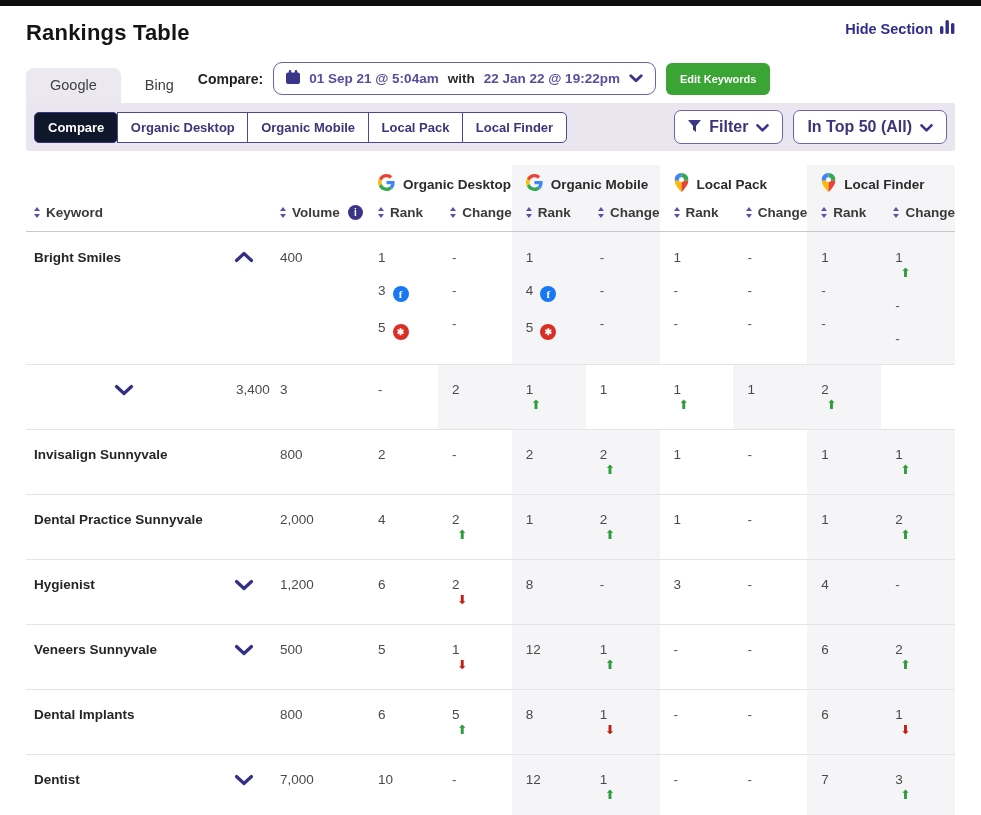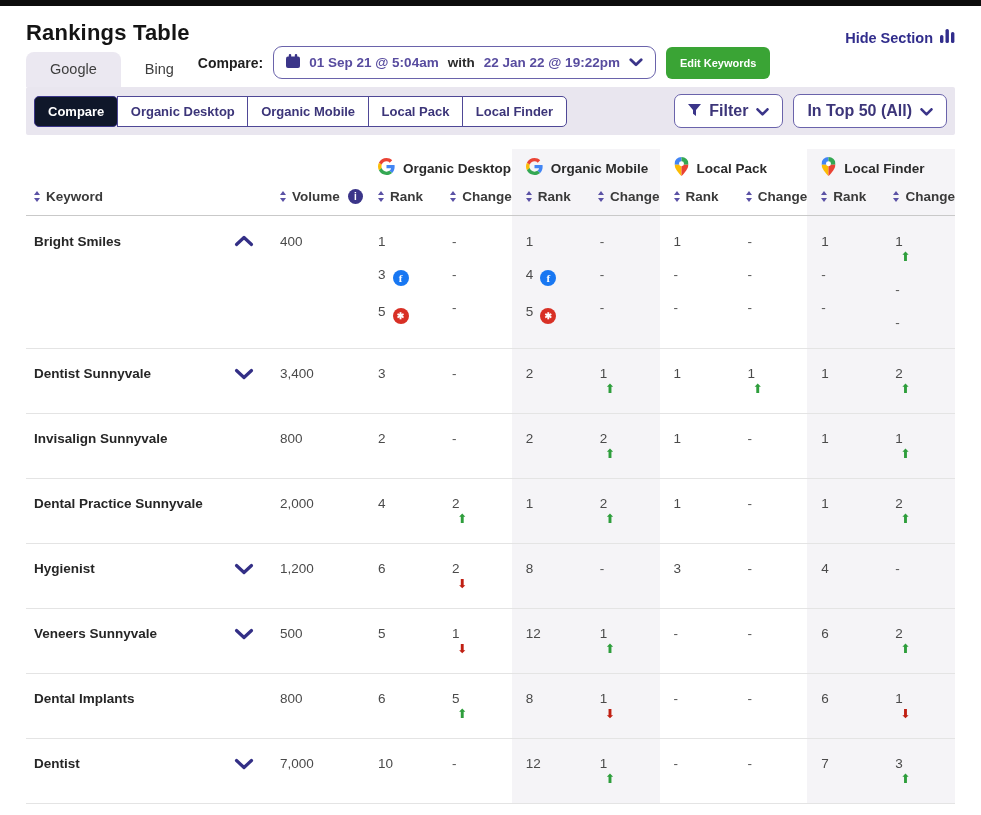--- a/index.html
+++ b/index.html
@@ -4,21 +4,21 @@
 <style>
   html,body{margin:0;padding:0;}
   body{
     width:981px;height:815px;overflow:hidden;background:#ffffff;
     font-family:"Liberation Sans", sans-serif;color:#333;position:relative;
   }
   .topbar{height:6px;background:#0d0d0d;}
   .container{padding:14px 26px 0 26px;}
 
   
-  .title-row{display:flex;justify-content:space-between;align-items:flex-end;}
+  .title-row{display:flex;justify-content:space-between;align-items:flex-start;margin-bottom:16px;}
   .page-title{font-size:22px;font-weight:800;color:#141414;letter-spacing:.2px;}
   .hide-section{display:flex;align-items:center;gap:7px;color:#312d8c;font-size:14.5px;font-weight:700;cursor:pointer;}
 
   
   .controls-row{display:flex;justify-content:flex-start;align-items:flex-end;}
   .tabs{display:flex;}
   .tab{padding:9px 24px 10px;font-size:14.5px;color:#3e3e3e;border-radius:8px 8px 0 0;cursor:pointer;}
   .tab.active{background:#ebe8f1;}
   .right-controls{display:flex;align-items:center;gap:10px;padding-bottom:8px;}
   .compare-label{font-size:14px;font-weight:800;color:#1e1e1e;}
@@ -343,21 +343,20 @@
             <div class="line"><span class="dash">-</span></div>
             <div class="line"><span class="dash">-</span></div>
           </div>
           <div class="cell alt">
             <div class="line"><span>1</span><div class="arrow up">⬆</div></div>
             <div class="line"><span class="dash">-</span></div>
             <div class="line"><span class="dash">-</span></div>
           </div>
         </div>
         <div class="grid row">
-          <div class="cell keyword-cell">Dentist Sunnyvale</div>
           <div class="expander-cell">
             <svg width="20" height="12" viewBox="0 0 20 12">
               <path d="M2.5 2.5l7.5 7 7.5-7" stroke="#332f86" stroke-width="3.2" fill="none" stroke-linecap="round" stroke-linejoin="round"></path>
             </svg>
           </div>
           <div class="cell">3,400</div>
           <div class="cell">
             <div class="line"><span>3</span></div>
           </div>
           <div class="cell">

